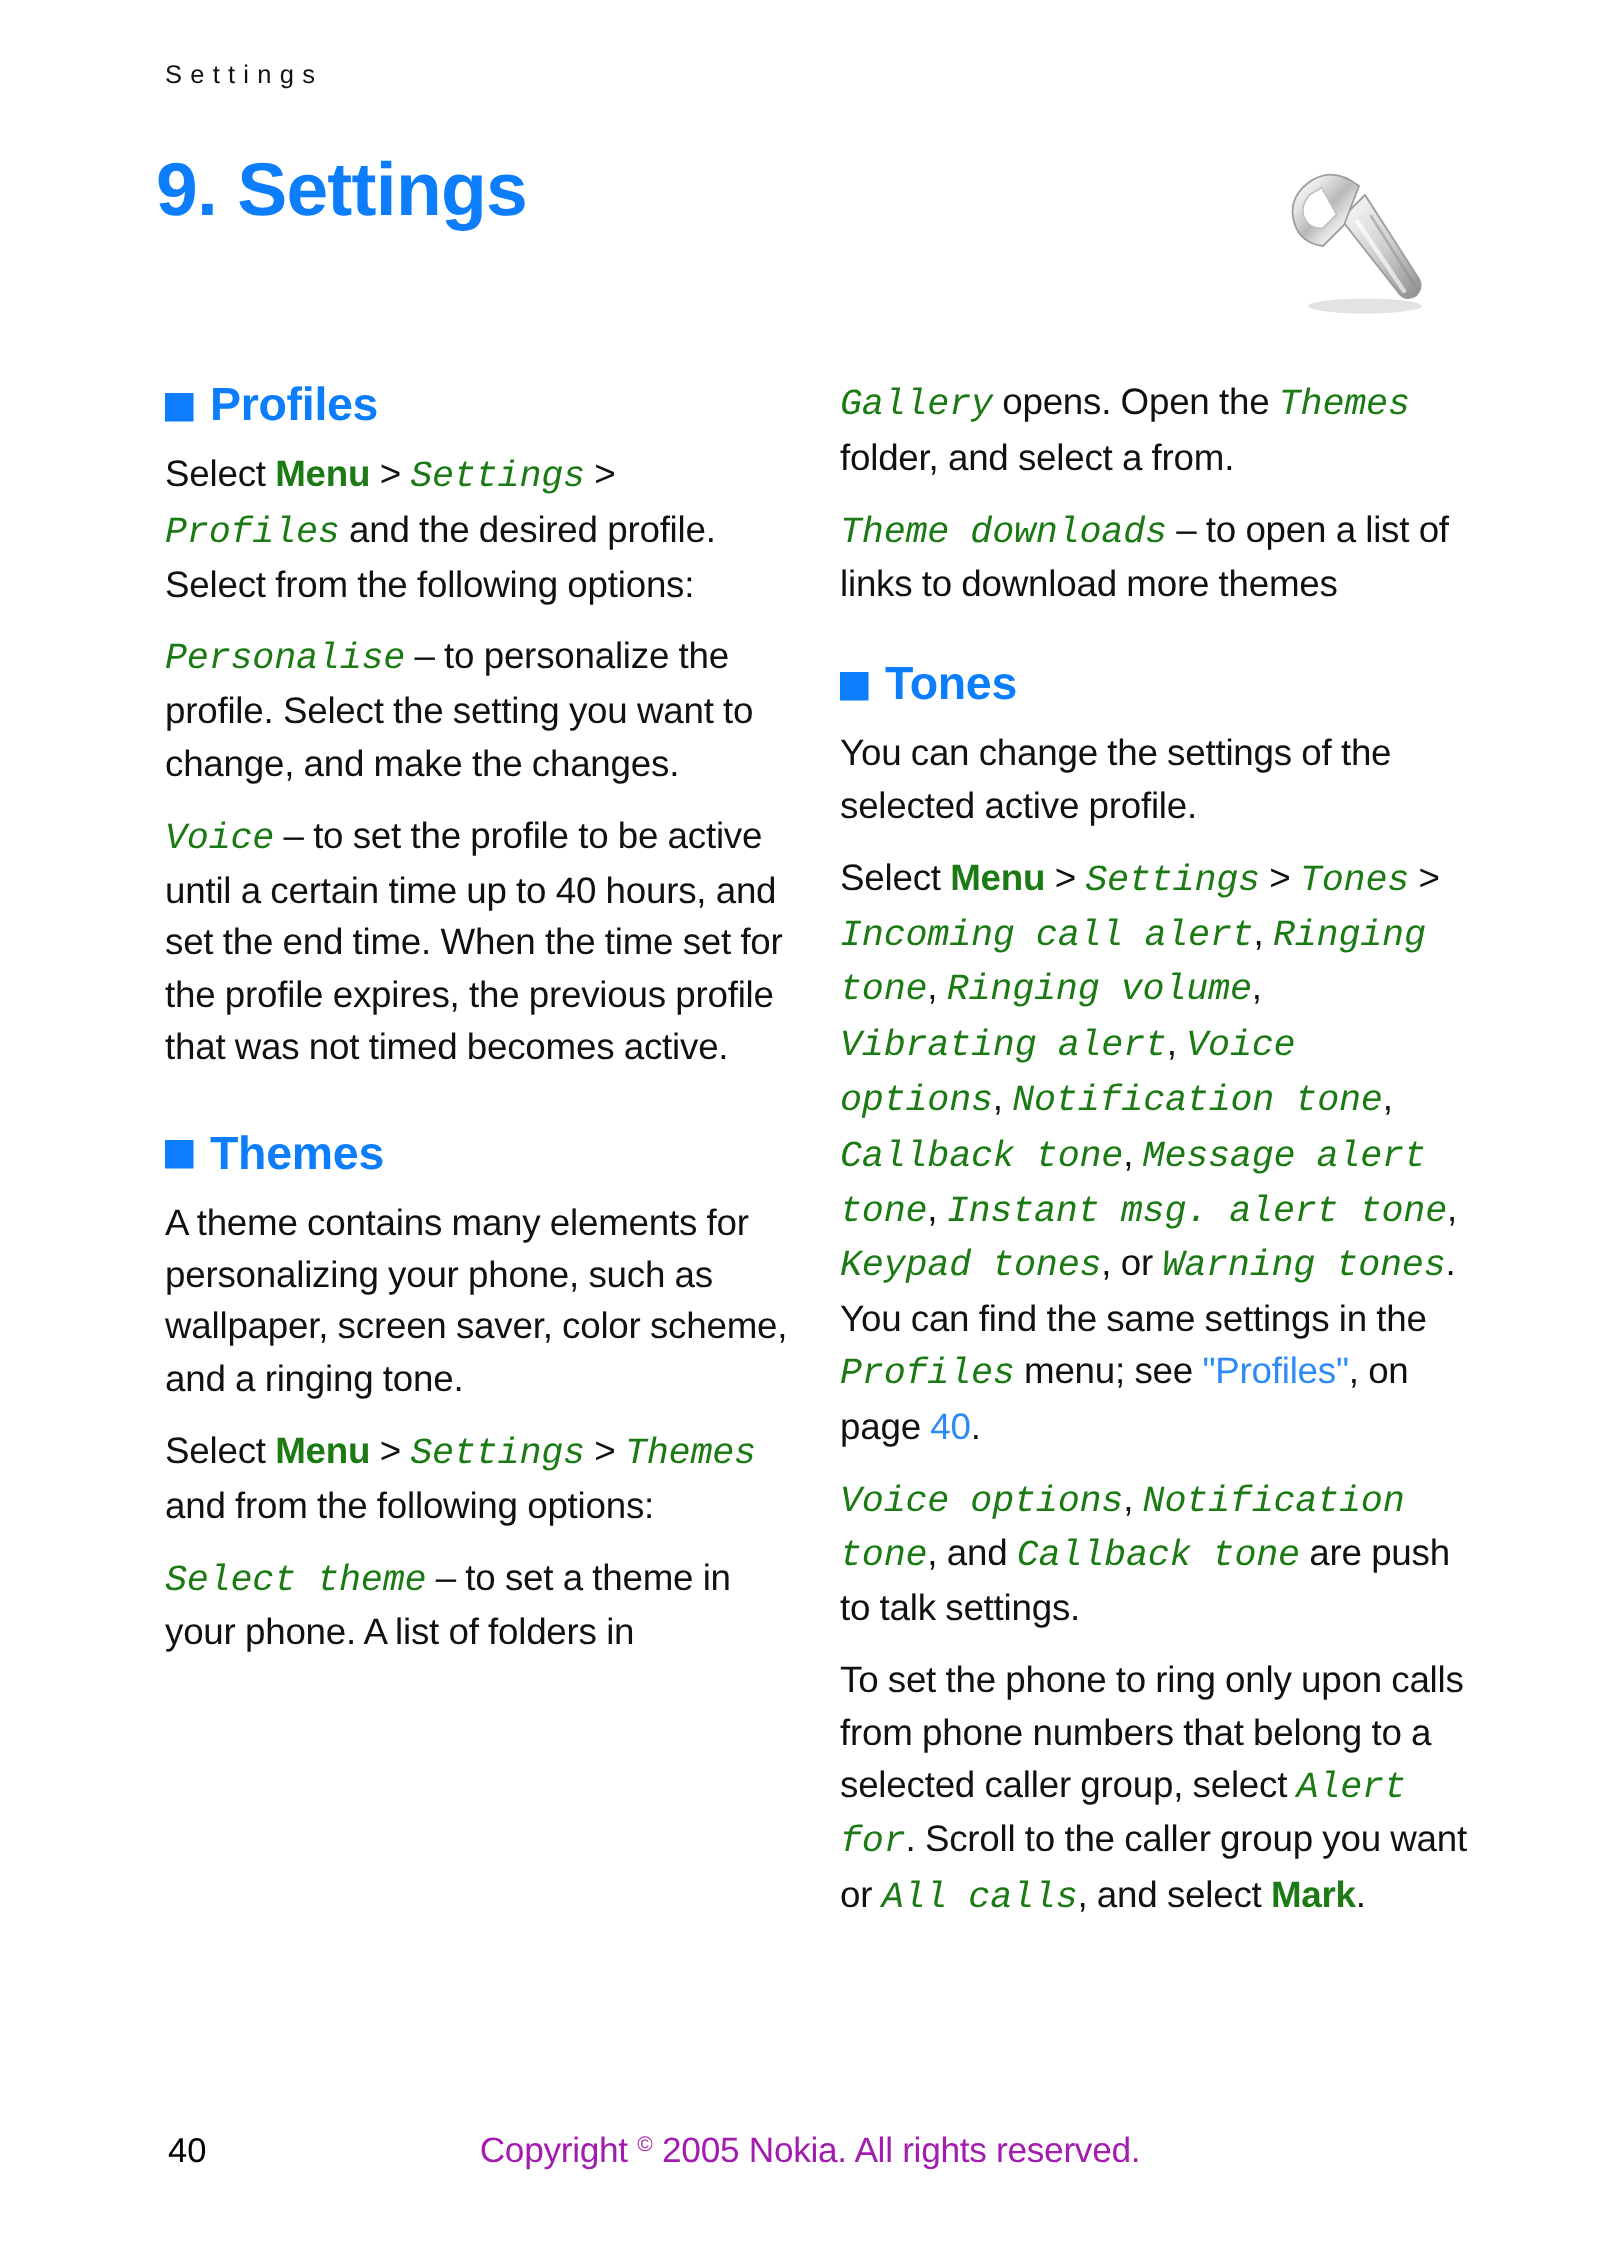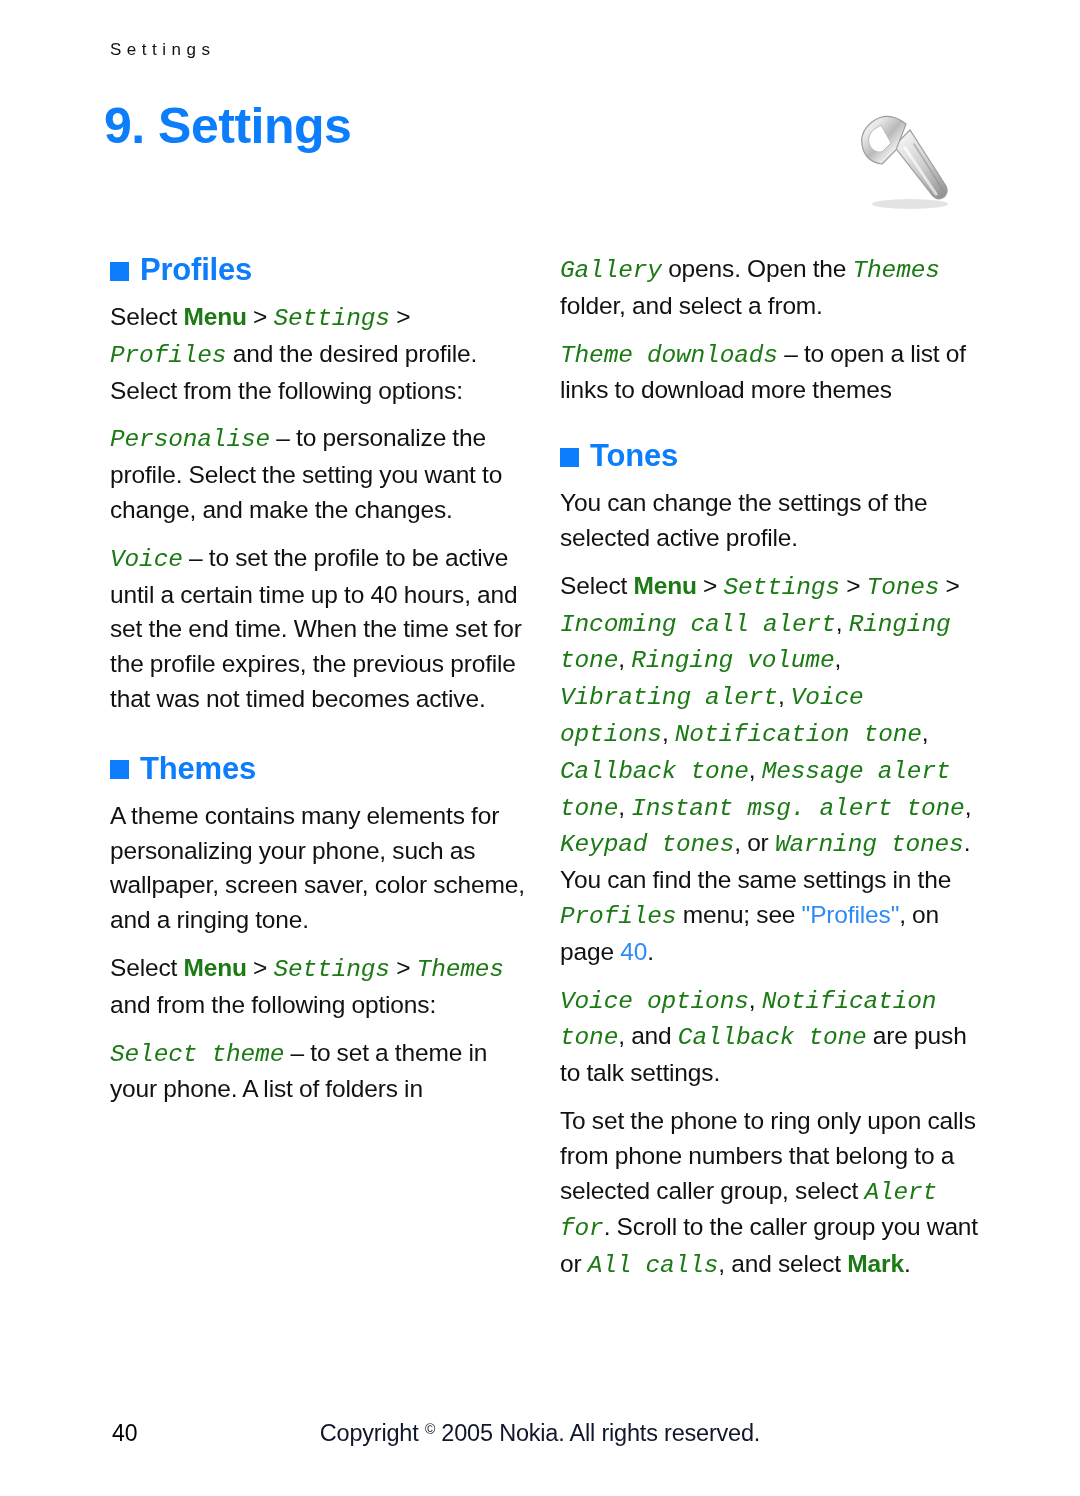--- a/index.html
+++ b/index.html
@@ -125,21 +125,21 @@
     font-size: 23px;
     color: #000000;
   }
   .copyright {
     position: absolute;
     left: 0;
     top: 0;
     width: 1080px;
     text-align: center;
     font-size: 23.5px;
-    color: #0f172a;
+    color: #a21caf;
     letter-spacing: -0.2px;
   }
   .copyright sup { font-size: 14px; vertical-align: 7px; }
 </style>
 </head>
 <body>
 
 <div class="page">
 
   <div class="running-head">Settings</div>

